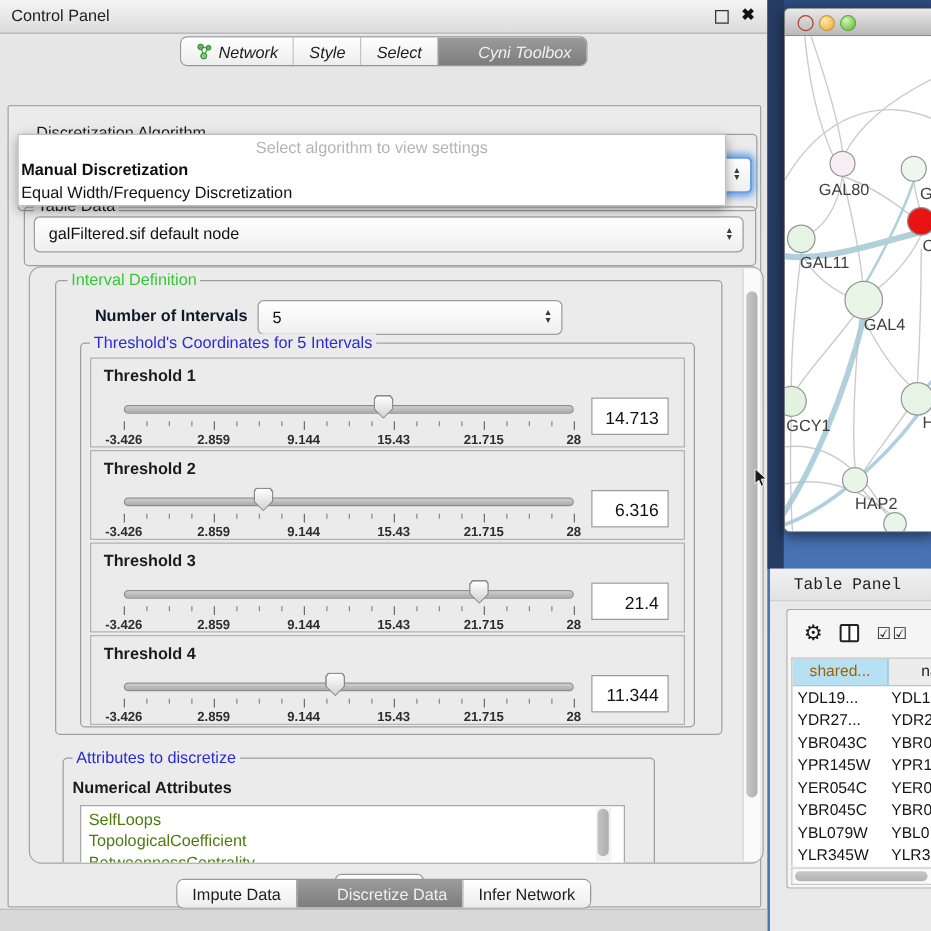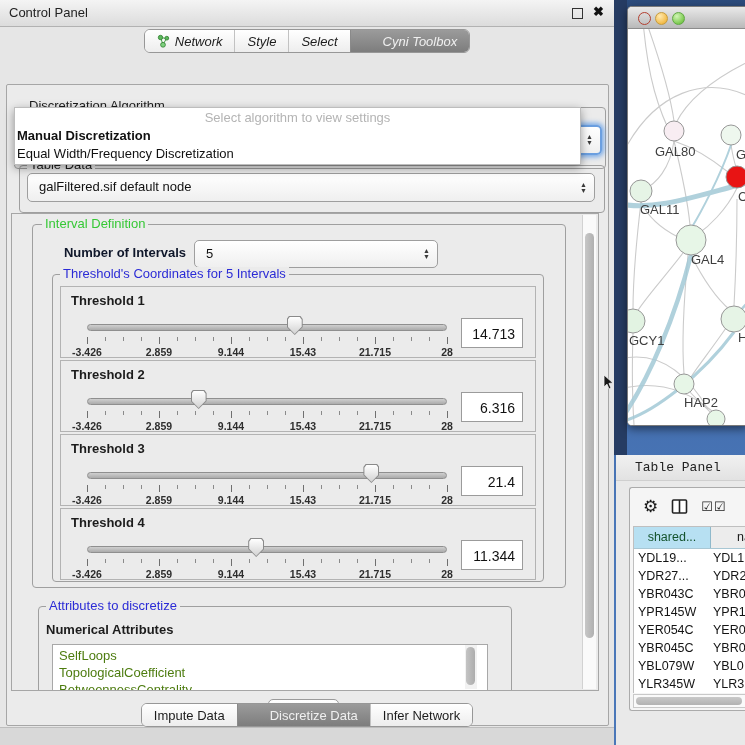--- a/index.html
+++ b/index.html
@@ -114,21 +114,21 @@
   .tp-title{position:absolute;left:19px;top:0;line-height:25px;font-size:13px;color:#222;}
   .tp-window{position:absolute;left:13px;top:32px;width:116px;height:222px;background:#f5f5f5;
        border:1px solid #ababab;border-right:none;border-radius:3px 0 0 3px;}
   .tp-toolbar{position:absolute;left:0;top:0;width:100%;height:36px;display:flex;align-items:center;gap:13px;padding-left:13px;}
   .gear-glyph{font-size:17px;color:#1a1a1a;line-height:1;}
   .chk-glyph{font-size:13px;color:#1a1a1a;letter-spacing:1px;white-space:nowrap;}
   .tp-table{position:absolute;left:3px;top:38px;width:113px;height:166px;overflow:hidden;
        border-top:1px solid #bfbfbf;border-left:1px solid #bfbfbf;background:#fff;}
   .tp-header{display:flex;height:21px;border-bottom:1px solid #a8c7d4;}
   .tp-header .h1{width:76px;background:#b7e0f2;border-right:1px solid #8fb9cb;font-size:12.5px;
-       color:#14532d;text-align:center;line-height:21px;overflow:hidden;white-space:nowrap;}
+       color:#a16207;text-align:center;line-height:21px;overflow:hidden;white-space:nowrap;}
   .tp-header .h2{flex:1;background:#ececec;font-size:12.5px;color:#1a1a1a;line-height:21px;
        padding-left:26px;overflow:hidden;white-space:nowrap;}
   .trow{display:flex;height:18px;}
   .trow span{font-size:12.5px;color:#141414;line-height:18px;white-space:nowrap;overflow:hidden;}
   .trow .c1{width:77px;padding-left:4px;box-sizing:border-box;}
   .trow .c2{flex:1;padding-left:2px;}
   .tp-hscroll{position:absolute;left:3px;top:206px;width:113px;height:12px;background:#fafafa;
        border:1px solid #c9c9c9;border-right:none;}
   .tp-hthumb{position:absolute;left:2px;top:1.5px;width:106px;height:8px;border-radius:4px;
        background:linear-gradient(#c9c9c9,#b2b2b2);}
@@ -194,21 +194,21 @@
       <div class="groupbox" style="left:12px;top:80px;width:584px;height:46px;"></div>
       <span class="group-label lbl-black" style="left:20px;top:73px;z-index:2;">Table Data</span>
       <div class="combo" style="left:20px;top:88px;width:566px;height:27px;">
         <span class="combo-text">galFiltered.sif default node</span>
         <span class="combo-arrows">
             <span>▲</span>
             <span>▼</span>
           </span>
       </div>
 
-      <div class="scrollpanel" style="left:4px;top:128px;">
+      <div class="scrollpanel" style="left:16px;top:128px;border-radius:10px;">
 
         <div class="groupbox" style="left:20px;top:10px;width:532px;height:362px;"></div>
         <span class="group-label lbl-green" style="left:30px;top:3px;">Interval Definition</span>
 
         <div class="noi-label">Number of Intervals</div>
         <div class="combo" style="left:182px;top:26px;width:242px;height:26px;">
           <span class="combo-text">5</span>
           <span class="combo-arrows">
               <span>▲</span>
               <span>▼</span>

